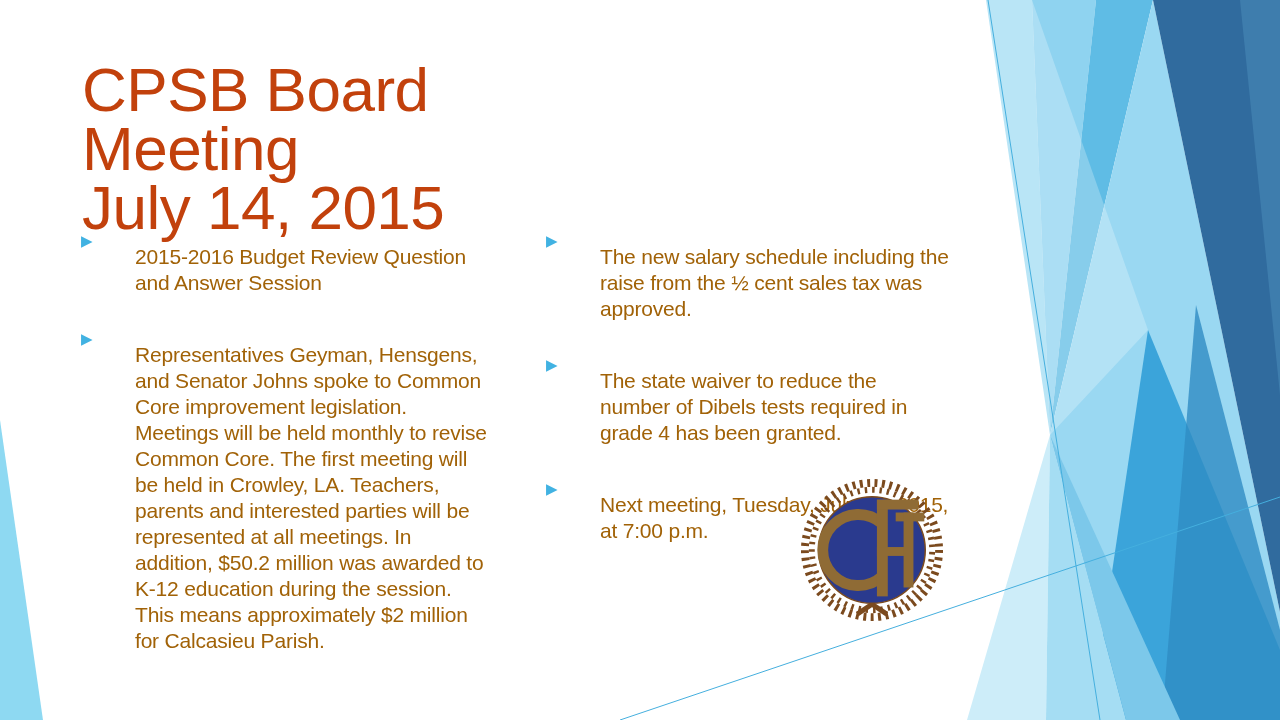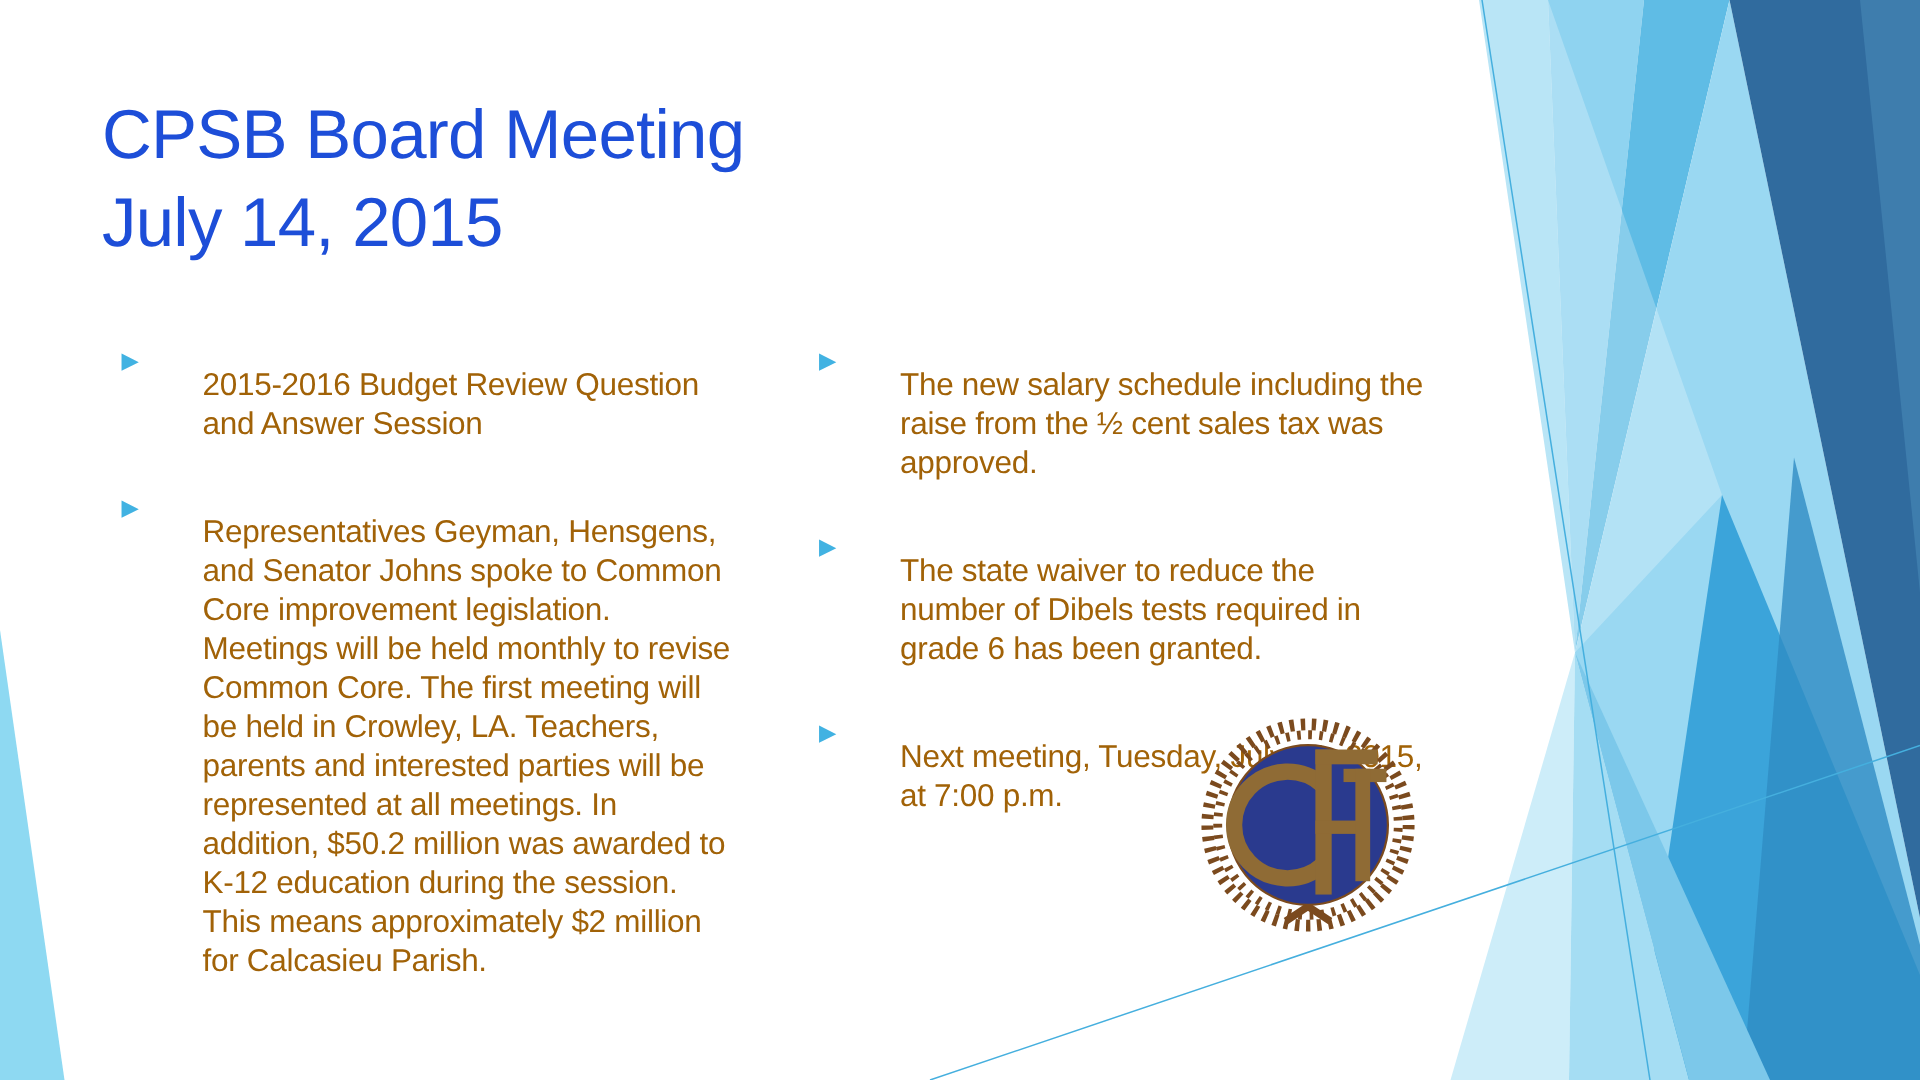--- a/index.html
+++ b/index.html
@@ -3,23 +3,23 @@
 <meta charset="utf-8">
 <style>
   html,body { margin:0; padding:0; background:#e8e8e8; }
   .slide {
     position:relative; width:1280px; height:720px; margin:0 auto;
     background:#ffffff; overflow:hidden;
     font-family:"Liberation Sans", sans-serif;
   }
   .bg-svg { position:absolute; left:0; top:0; width:1280px; height:720px; }
   .title {
-    position:absolute; left:68px; top:60px; width:560px;
-    font-size:46px; line-height:59px; font-weight:400;
-    color:#1d4ed8; letter-spacing:-0.5px;
+    position:absolute; left:82px; top:60px; width:560px;
+    font-size:62px; line-height:59px; font-weight:400;
+    color:#c2410c; letter-spacing:-0.5px;
   }
   .col { position:absolute; top:228px; }
   .col-left  { left:80px;  width:430px; }
   .col-right { left:545px; width:422px; }
   .item { display:flex; align-items:flex-start; margin:0 0 14px 0; }
   .marker {
     flex:none; width:38px; padding-left:1px;
     color:#41B2E2; font-size:15px; line-height:26px;
   }
   .btext {
@@ -75,21 +75,21 @@
     </div>
   </div>
 
   <div class="col col-right">
     <div class="item">
       <span class="marker">▶</span>
       <p class="btext">The new salary schedule including the raise from the ½ cent sales tax was approved.</p>
     </div>
     <div class="item">
       <span class="marker">▶</span>
-      <p class="btext">The state waiver to reduce the number of Dibels tests required in grade 6 has been granted.</p>
+      <p class="btext">The state waiver to reduce the number of Dibels tests required in grade 4 has been granted.</p>
     </div>
     <div class="item">
       <span class="marker">▶</span>
       <p class="btext">Next meeting, Tuesday, July 21, 2015, at 7:00 p.m.</p>
     </div>
   </div>
 
   <svg class="logo" viewBox="0 0 150 150" role="img" aria-label="CFT">
 
     <circle cx="75" cy="75" r="68" fill="none" stroke="#7B4A1E" stroke-width="8" stroke-dasharray="3 4.5"></circle>

